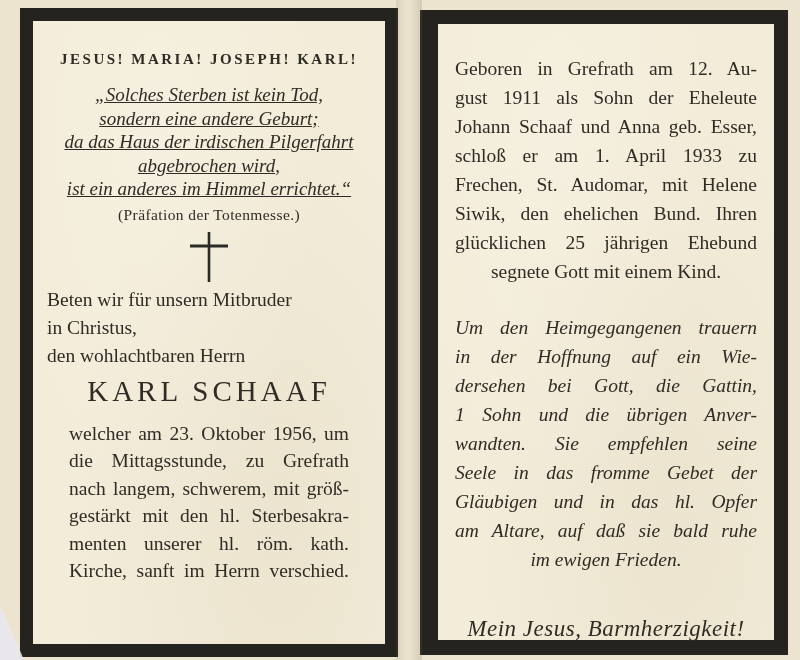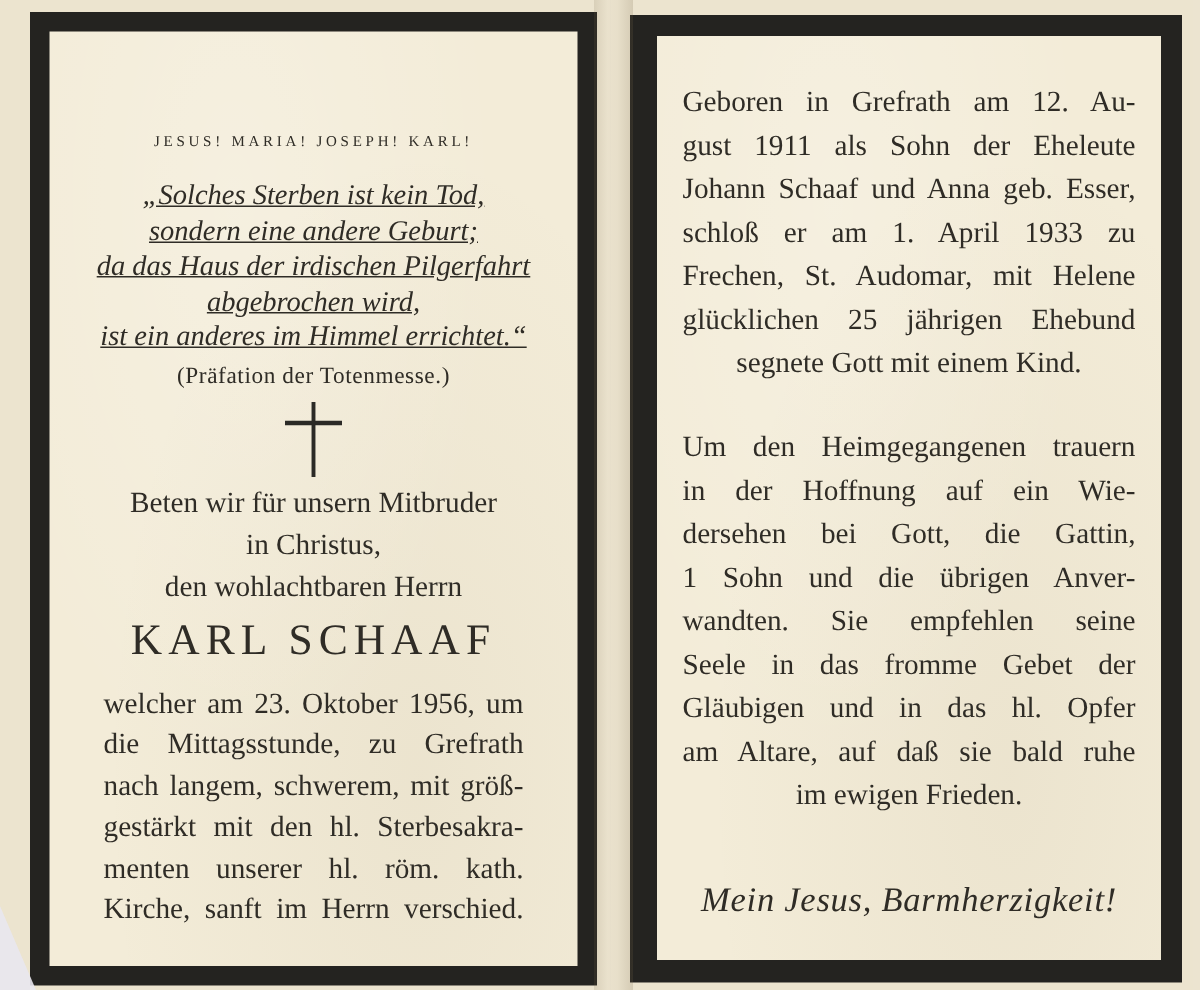--- a/index.html
+++ b/index.html
@@ -34,58 +34,57 @@
     left: 20px; top: 8px; width: 378px; height: 649px;
     padding: 28px 14px 0;
   }
   .page-right .frame {
     left: 13px; top: 10px; width: 368px; height: 645px;
     border-width: 14px 14px 15px 18px;
     padding: 30px 16px 16px;
   }
 
   .invocation {
-    text-align: center; font-weight: normal;
-    font-size: 10px; letter-spacing: 2.5px; line-height: 20px;
+    text-align: center; font-weight: bold;
+    font-size: 15px; letter-spacing: 2.5px; line-height: 20px;
     white-space: nowrap;
-    margin-top: 36px;
   }
 
   .quote { margin-top: 14px; }
   .quote .tline {
     font-style: italic; font-size: 19px; line-height: 23.5px;
     text-align: center;
     text-decoration: underline;
   }
   .attribution {
     margin-top: 3px; text-align: center;
     font-size: 15.5px; letter-spacing: 0.4px; line-height: 21px;
   }
 
   .cross-wrap { display: flex; justify-content: center; margin: 6px 0 2px; }
 
   .prayer { margin-top: 3px; }
-  .prayer .tline { font-size: 19.5px; line-height: 28px; text-align: center; }
+  .prayer .tline { font-size: 19.5px; line-height: 28px; text-align: left; }
 
   .name {
     margin: 4px 0 0; text-align: center; font-weight: normal;
     font-size: 29px; letter-spacing: 4px; line-height: 34px;
   }
 
   .para .tline { font-size: 19.5px; }
   .justify-lines .tline { text-align: justify; text-align-last: justify; }
   .center-last .tline:last-child { text-align: justify; text-align-last: center; }
 
   .obituary { width: 280px; margin: 12px auto 0; }
   .obituary .tline { line-height: 27.5px; }
 
   .bio   { width: 302px; margin: 0 auto 0; }
   .bio .tline,
   .mourn .tline { line-height: 29px; }
-  .mourn { width: 302px; margin: 27px auto 0; }
+  .mourn { width: 302px; margin: 27px auto 0; font-style: italic; }
 
   .closing {
     margin-top: 42px; text-align: center;
     font-style: italic; font-size: 23px; letter-spacing: 0.5px;
   }
 
   .scan-corner {
     position: absolute; left: 0; bottom: 0; width: 24px; height: 56px;
     background: var(--scan-corner, #e9e7ec);
     clip-path: polygon(0 0, 100% 100%, 0 100%);
@@ -140,20 +139,21 @@
 </section>
 
 <section class="page page-right">
   <div class="frame">
     <div class="para bio justify-lines center-last">
         <div class="tline">Geboren in Grefrath am 12. Au-</div>
         <div class="tline">gust 1911 als Sohn der Eheleute</div>
         <div class="tline">Johann Schaaf und Anna geb. Esser,</div>
         <div class="tline">schloß er am 1. April 1933 zu</div>
         <div class="tline">Frechen, St. Audomar, mit Helene</div>
+        <div class="tline">Siwik, den ehelichen Bund. Ihren</div>
         <div class="tline">glücklichen 25 jährigen Ehebund</div>
         <div class="tline">segnete Gott mit einem Kind.</div>
       </div>
 
     <div class="para mourn justify-lines center-last">
         <div class="tline">Um den Heimgegangenen trauern</div>
         <div class="tline">in der Hoffnung auf ein Wie-</div>
         <div class="tline">dersehen bei Gott, die Gattin,</div>
         <div class="tline">1 Sohn und die übrigen Anver-</div>
         <div class="tline">wandten. Sie empfehlen seine</div>

